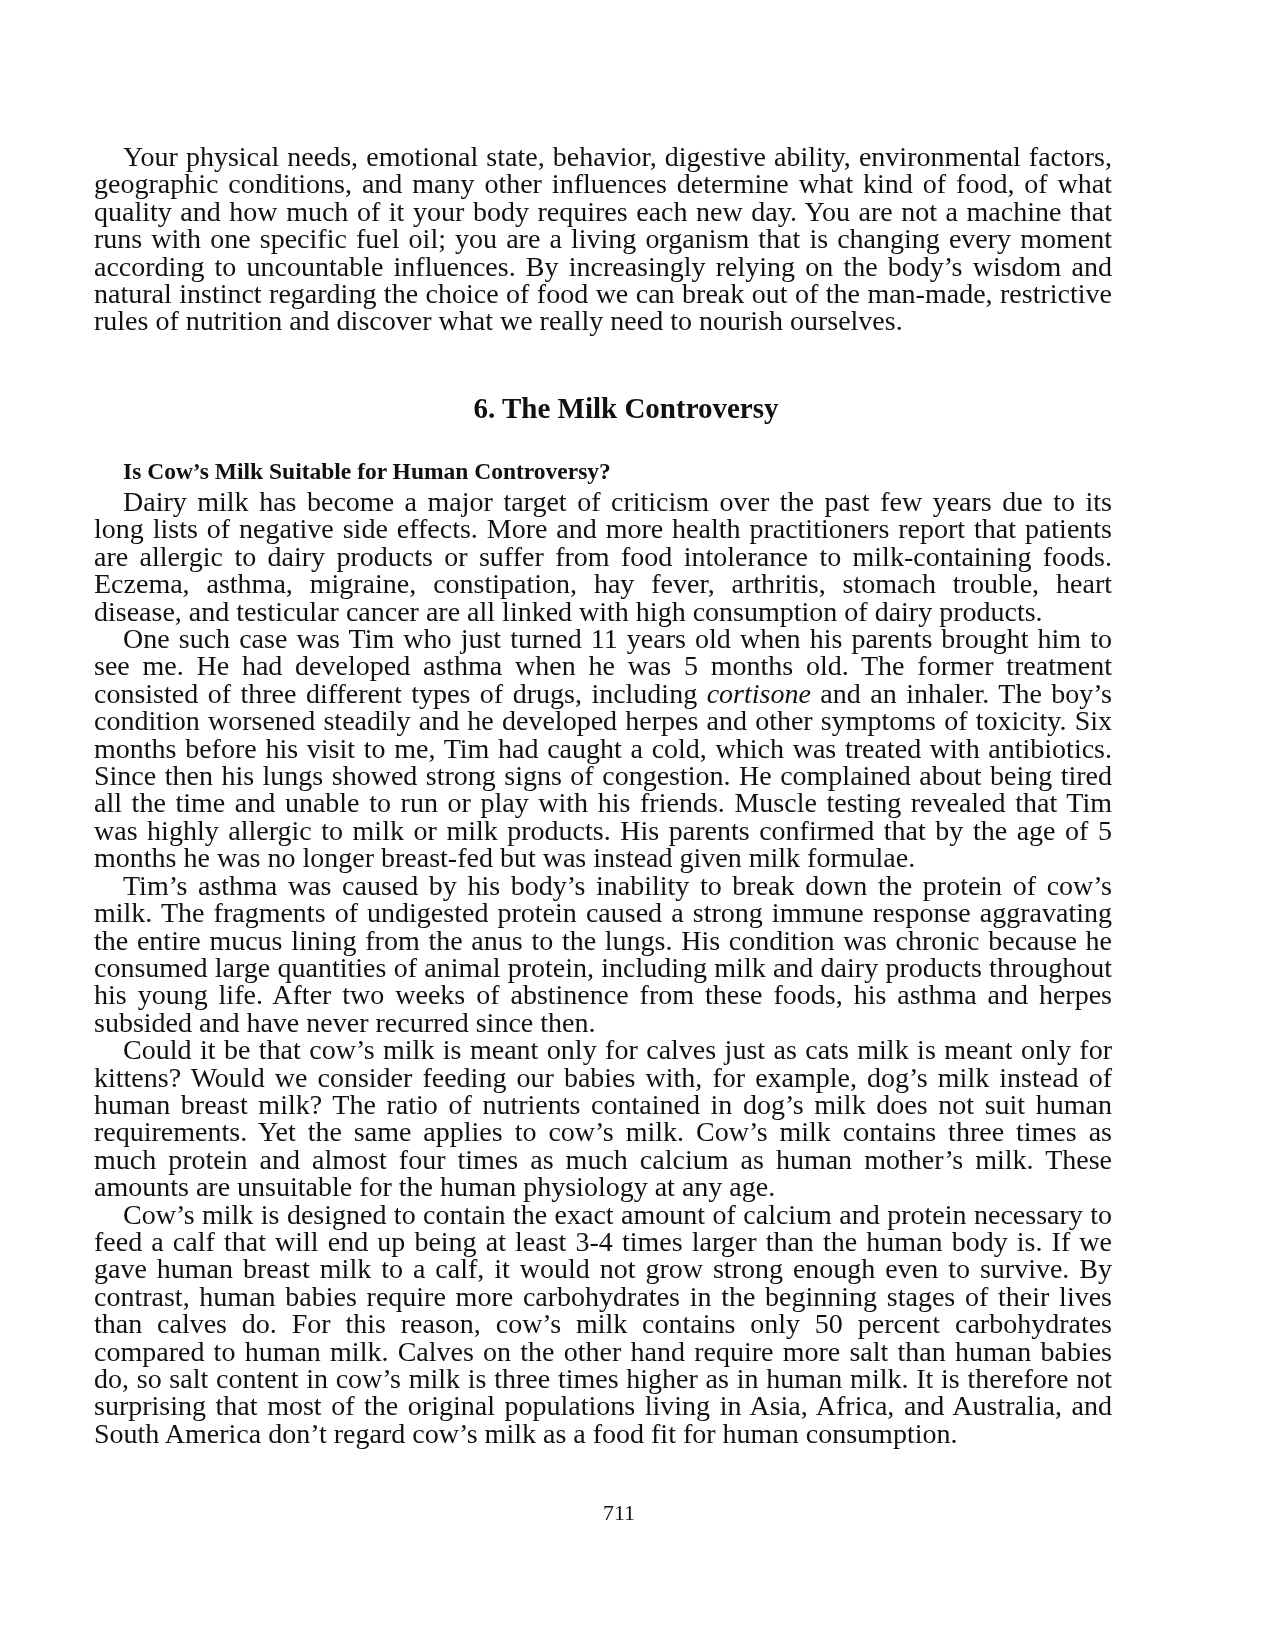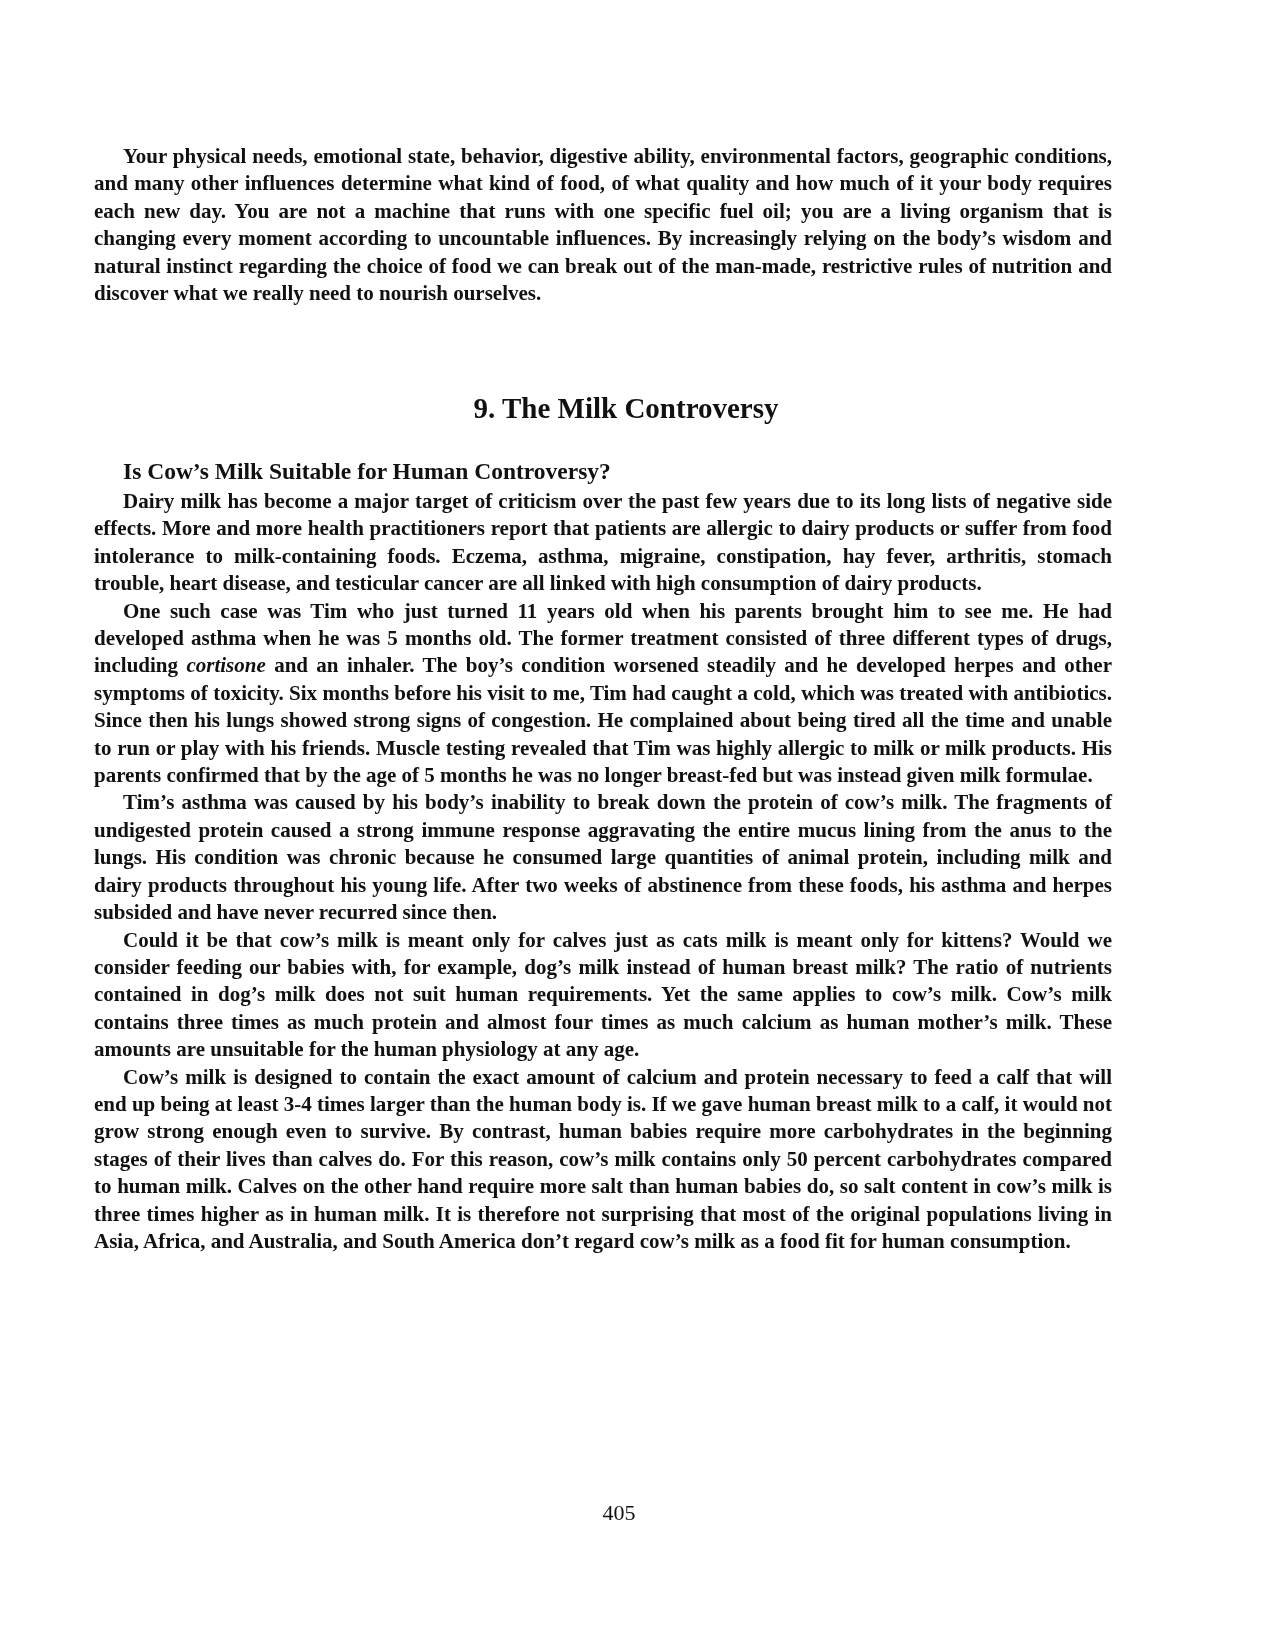--- a/index.html
+++ b/index.html
@@ -2,22 +2,22 @@
 <html><head>
 <meta charset="utf-8">
 <style>
   html, body { margin: 0; padding: 0; background: #ffffff; }
   body {
     width: 1275px; height: 1650px; position: relative; overflow: hidden;
     font-family: "Liberation Serif", serif; color: #111111;
   }
   .page { position: absolute; left: 94px; top: 143px; width: 1018px; }
   p.body {
-    margin: 0; font-size: 21px; line-height: 27.4px;
-    text-align: justify; text-indent: 29px; font-weight: bold;
+    margin: 0; font-size: 28px; line-height: 27.4px;
+    text-align: justify; text-indent: 29px;
   }
   .intro { margin-bottom: 0; }
   h1.chapter {
     position: absolute; left: 0; width: 1252px; top: 392px; margin: 0;
     text-align: center; font-size: 29px; font-weight: bold;
   }
   h2.section {
     position: absolute; left: 123px; top: 458px; margin: 0;
     font-size: 23.5px; font-weight: bold;
   }
@@ -28,24 +28,24 @@
   }
   em { font-style: italic; margin-top: 33px; }
 </style>
 </head>
 <body>
 
 <div class="page">
   <p class="body intro">Your physical needs, emotional state, behavior, digestive ability, environmental factors, geographic conditions, and many other influences determine what kind of food, of what quality and how much of it your body requires each new day. You are not a machine that runs with one specific fuel oil; you are a living organism that is changing every moment according to uncountable influences. By increasingly relying on the body’s wisdom and natural instinct regarding the choice of food we can break out of the man-made, restrictive rules of nutrition and discover what we really need to nourish ourselves.</p>
 </div>
 
-<h1 class="chapter">9. The Milk Controversy</h1>
+<h1 class="chapter">6. The Milk Controversy</h1>
 <h2 class="section">Is Cow’s Milk Suitable for Human Controversy?</h2>
 
 <div class="main">
   <p class="body">Dairy milk has become a major target of criticism over the past few years due to its long lists of negative side effects. More and more health practitioners report that patients are allergic to dairy products or suffer from food intolerance to milk-containing foods. Eczema, asthma, migraine, constipation, hay fever, arthritis, stomach trouble, heart disease, and testicular cancer are all linked with high consumption of dairy products.</p>
   <p class="body"><span>One such case was Tim who just turned 11 years old when his parents brought him to see me. He had developed asthma when he was 5 months old. The former treatment consisted of three different types of drugs, including </span><em>cortisone</em><span> and an inhaler. The boy’s condition worsened steadily and he developed herpes and other symptoms of toxicity. Six months before his visit to me, Tim had caught a cold, which was treated with antibiotics. Since then his lungs showed strong signs of congestion. He complained about being tired all the time and unable to run or play with his friends. Muscle testing revealed that Tim was highly allergic to milk or milk products. His parents confirmed that by the age of 5 months he was no longer breast-fed but was instead given milk formulae.</span></p>
   <p class="body">Tim’s asthma was caused by his body’s inability to break down the protein of cow’s milk. The fragments of undigested protein caused a strong immune response aggravating the entire mucus lining from the anus to the lungs. His condition was chronic because he consumed large quantities of animal protein, including milk and dairy products throughout his young life. After two weeks of abstinence from these foods, his asthma and herpes subsided and have never recurred since then.</p>
   <p class="body"> Could it be that cow’s milk is meant only for calves just as cats milk is meant only for kittens? Would we consider feeding our babies with, for example, dog’s milk instead of human breast milk? The ratio of nutrients contained in dog’s milk does not suit human requirements. Yet the same applies to cow’s milk. Cow’s milk contains three times as much protein and almost four times as much calcium as human mother’s milk. These amounts are unsuitable for the human physiology at any age.</p>
   <p class="body">Cow’s milk is designed to contain the exact amount of calcium and protein necessary to feed a calf that will end up being at least 3-4 times larger than the human body is. If we gave human breast milk to a calf, it would not grow strong enough even to survive. By contrast, human babies require more carbohydrates in the beginning stages of their lives than calves do. For this reason, cow’s milk contains only 50 percent carbohydrates compared to human milk. Calves on the other hand require more salt than human babies do, so salt content in cow’s milk is three times higher as in human milk. It is therefore not surprising that most of the original populations living in Asia, Africa, and Australia, and South America don’t regard cow’s milk as a food fit for human consumption.</p>
 </div>
 
-<div class="page-number">405</div>
+<div class="page-number">711</div>
 
 </body></html>

